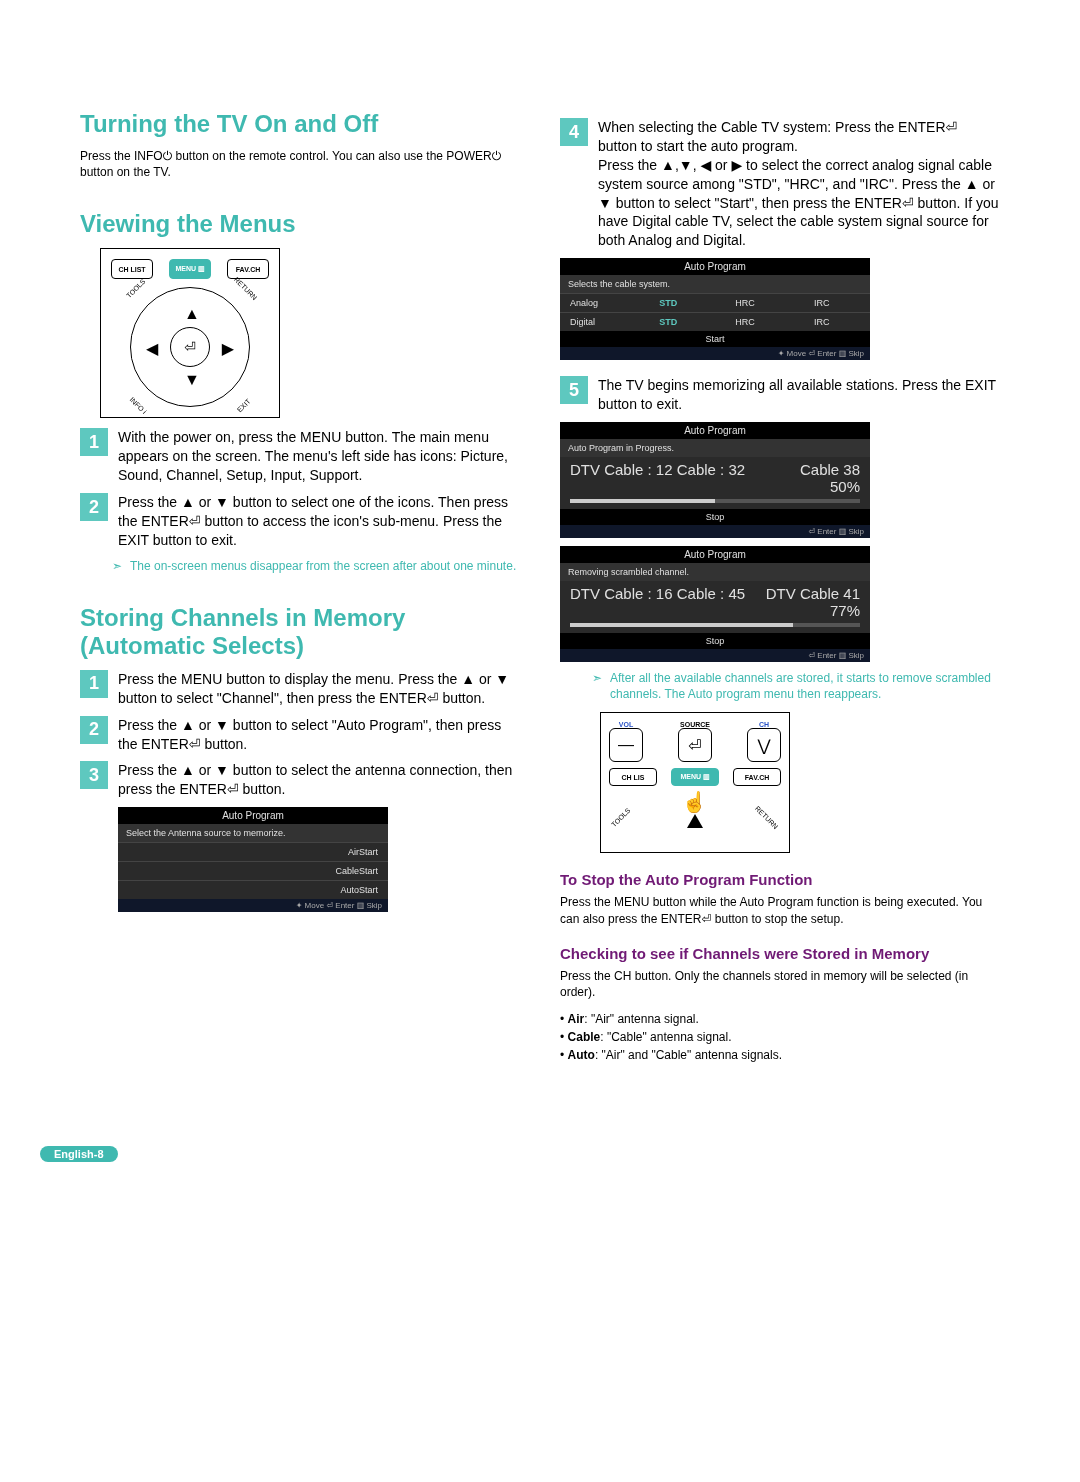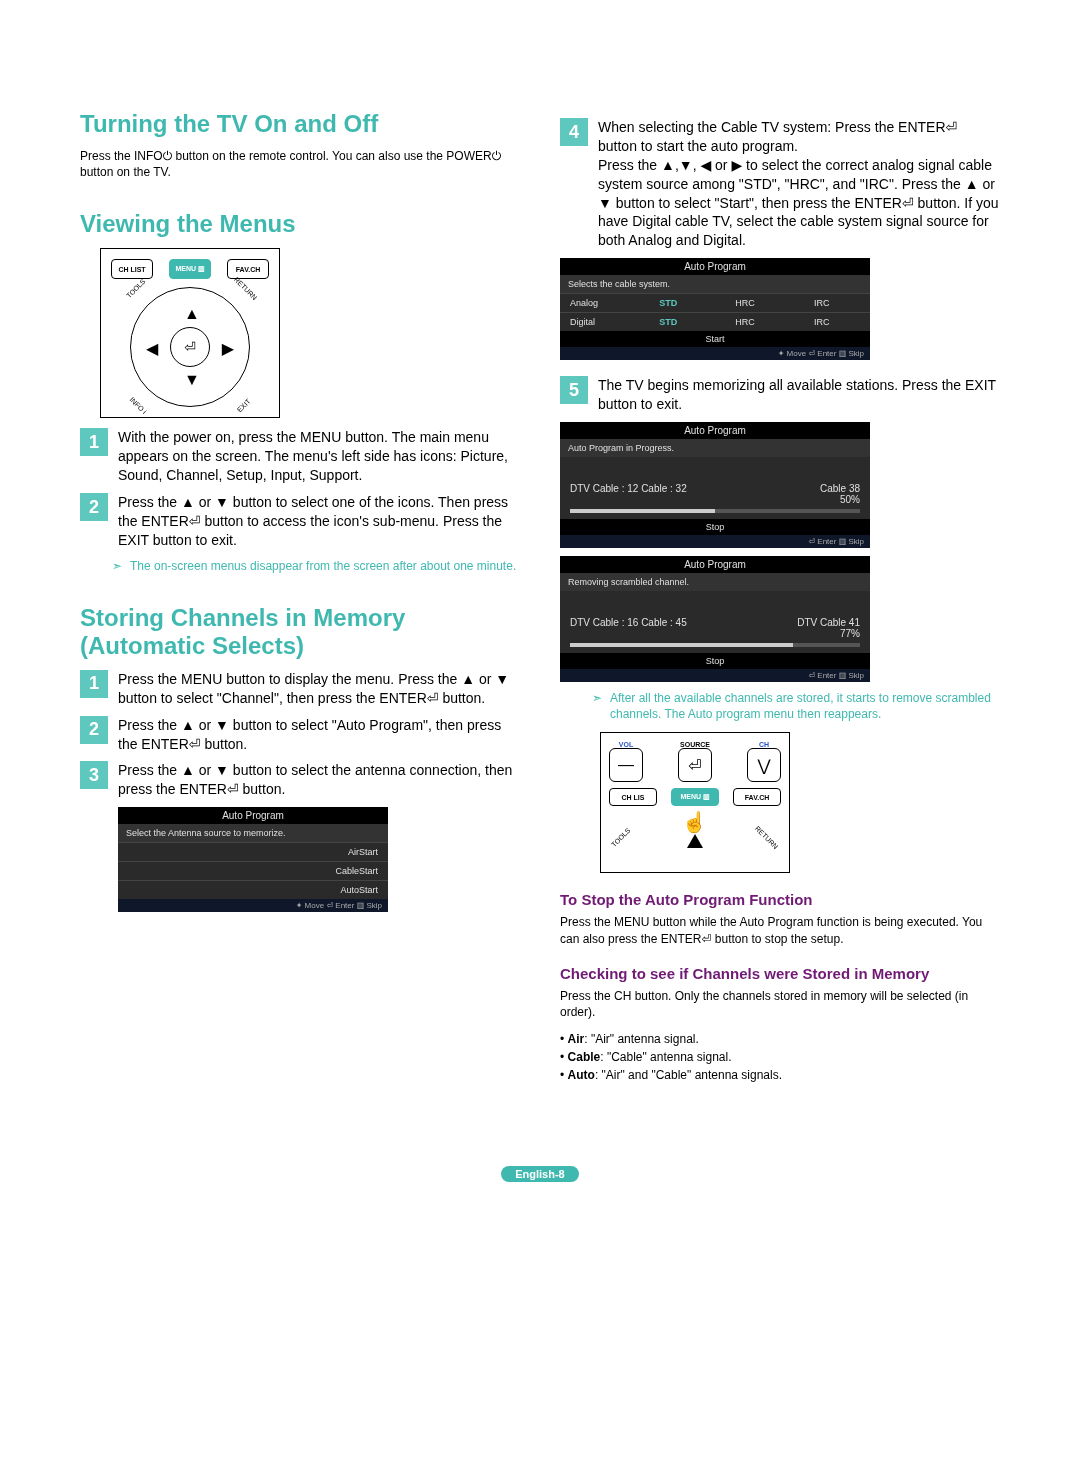--- a/index.html
+++ b/index.html
@@ -147,22 +147,21 @@
     background: #0f172a;
     text-align: right;
     padding: 2px 6px;
     font-size: 8px;
     color: #aaa;
   }
   .osd-body-row {
     display:flex;
     justify-content:space-between;
     padding:4px 10px;
-    font-size:10px;
-    margin-top:22px;
+    font-size:15px;
   }
   .bullet-row {
     font-size: 12px;
     line-height: 1.5;
     margin:0;
   }
   .remote2 {
     width:190px;
     border:1px solid #000;
     padding:8px;
@@ -197,22 +196,22 @@
     display:flex; align-items:center; justify-content:center;
   }
   .r2-tri {
     width:0; height:0;
     border-left:8px solid transparent;
     border-right:8px solid transparent;
     border-bottom:14px solid #000;
     margin:0 auto 2px;
   }
   .page-foot {
-    text-align:center;
     margin-top:20px;
+    padding-left:40px;
   }
   .foot-badge {
     display:inline-block;
     background:#3fb9b0;
     color:#fff;
     font-size:11px;
     font-weight:bold;
     border-radius:10px;
     padding:2px 14px;
   }

